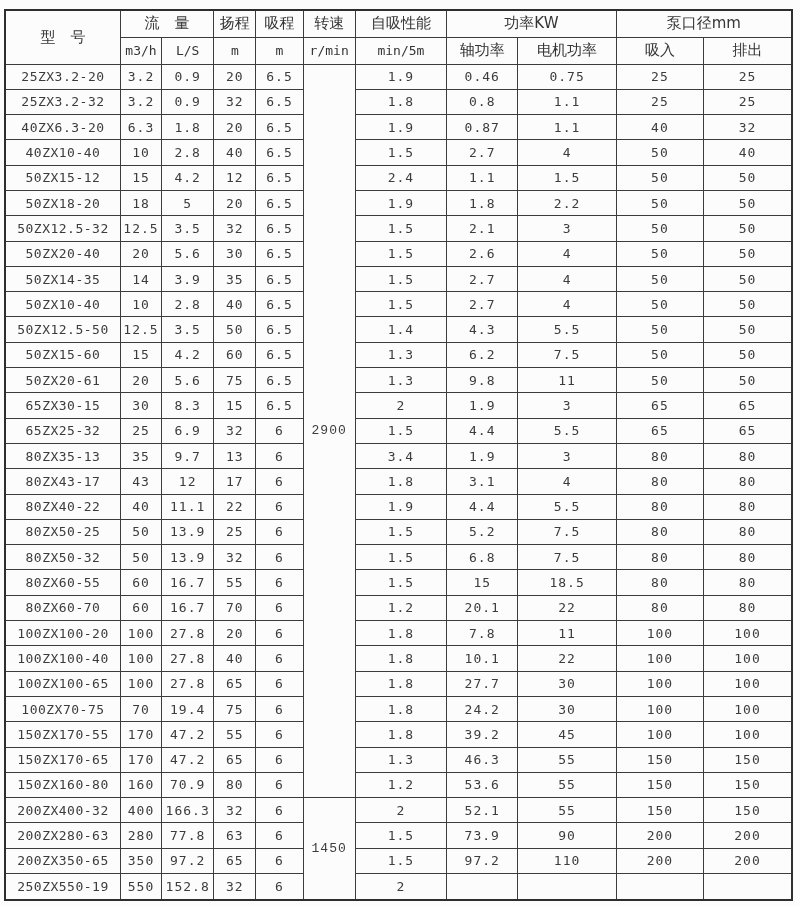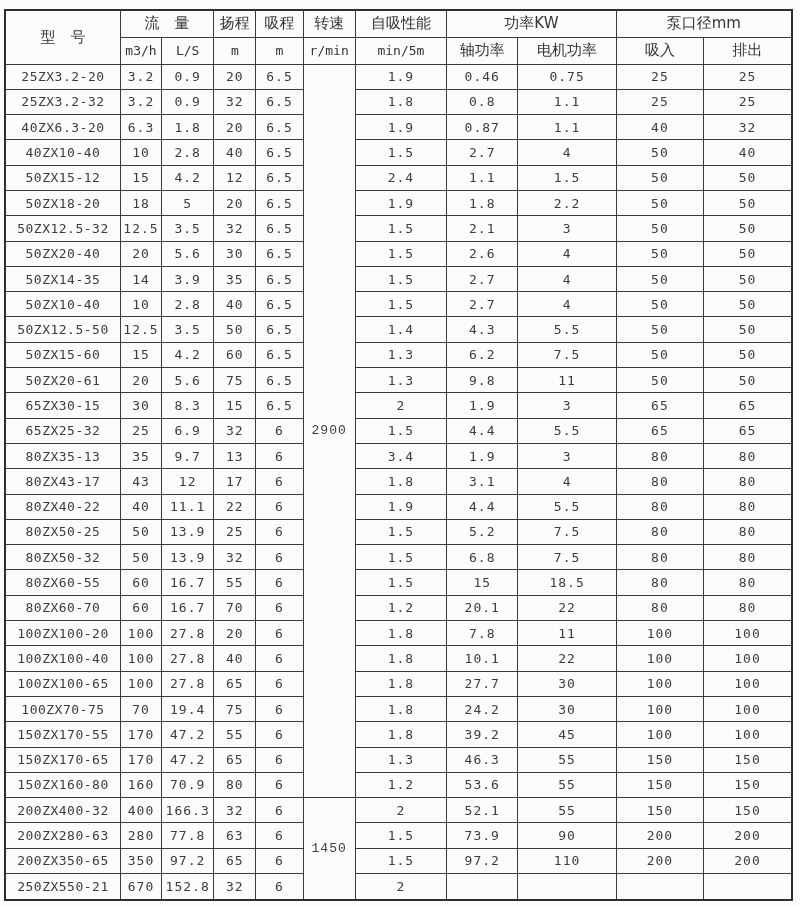--- a/index.html
+++ b/index.html
@@ -480,22 +480,22 @@
           <td>97.2</td>
           <td>65</td>
           <td>6</td>
           <td>1.5</td>
           <td>97.2</td>
           <td>110</td>
           <td>200</td>
           <td>200</td>
         </tr>
         <tr>
-          <td class="model">250ZX550-21</td>
-          <td>670</td>
+          <td class="model">250ZX550-19</td>
+          <td>550</td>
           <td>152.8</td>
           <td>32</td>
           <td>6</td>
           <td>2</td>
           <td></td>
           <td></td>
           <td></td>
           <td></td>
         </tr>
       </tbody>

